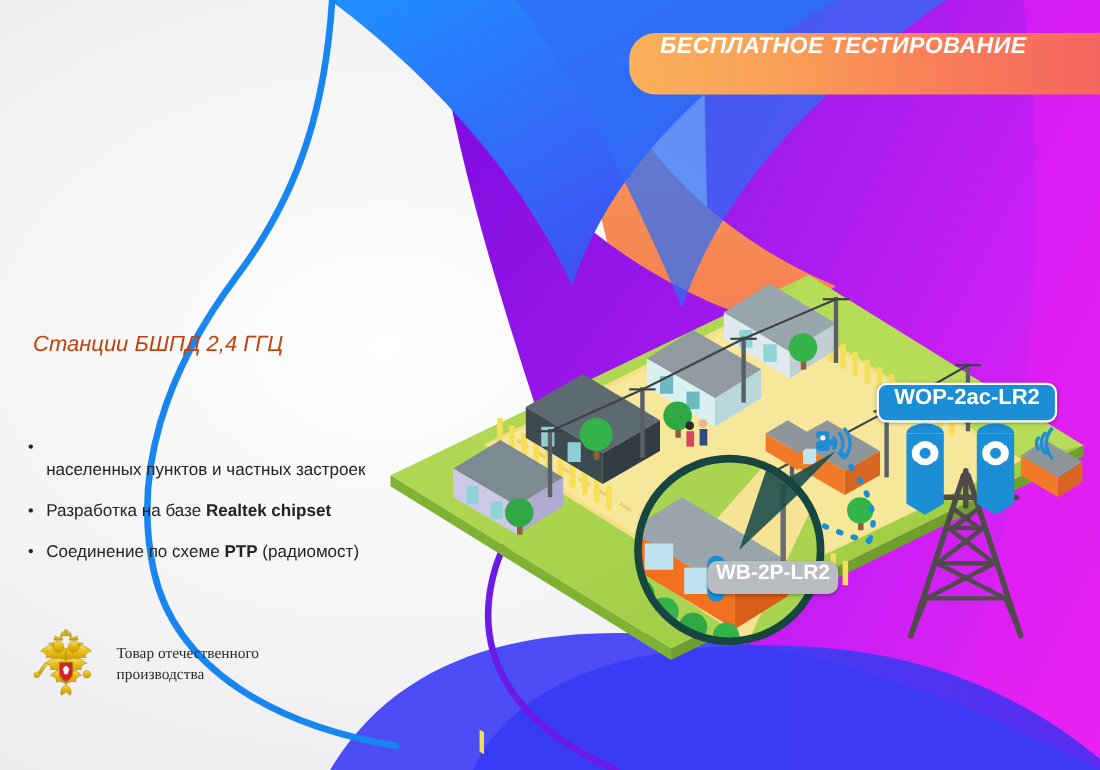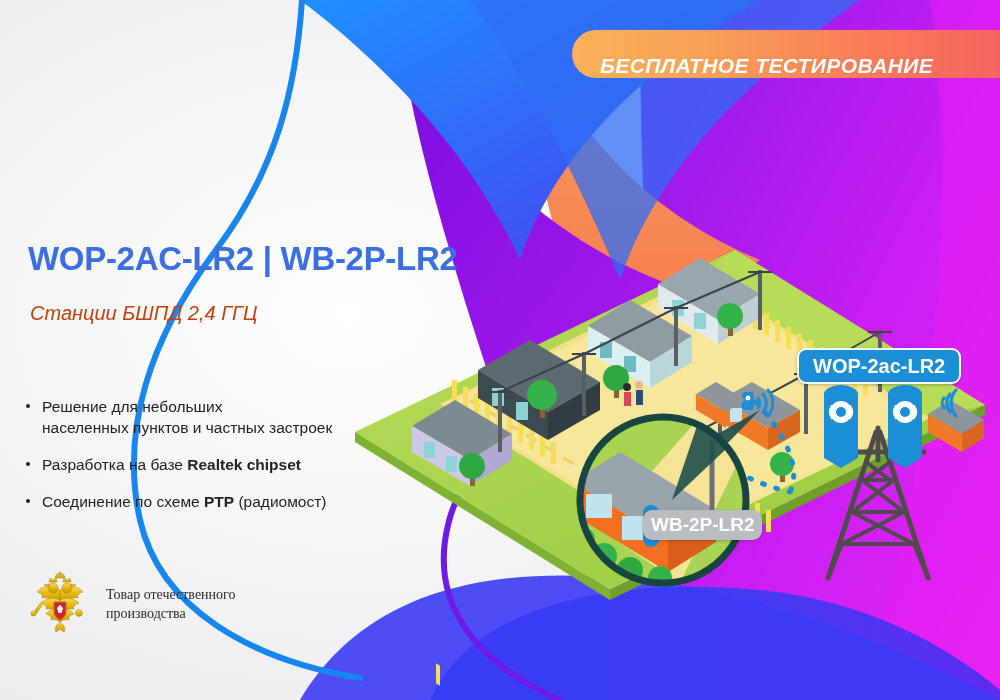--- a/index.html
+++ b/index.html
@@ -37,34 +37,34 @@
     margin-bottom:16px;
   }
   #bullets li:before{
     content:"";position:absolute;left:2px;top:8px;
     width:4px;height:4px;border-radius:50%;background:#232323;
   }
   #bullets li b{font-weight:bold;}
 
   
   #ribbon{
-    position:absolute;left:572px;top:30px;width:428px;height:48px;
+    position:absolute;left:572px;top:30px;width:428px;height:56px;
     border-radius:24px 0 0 24px;
     background:linear-gradient(90deg,#fbb05a 0%,#f9a257 30%,#f97f58 65%,#f5655f 100%);
-    display:flex;align-items:flex-end;
+    display:flex;align-items:flex-start;
   }
   #ribbon span{
     margin-left:28px;
     color:#ffffff;font-size:21px;font-weight:bold;font-style:italic;
     letter-spacing:0.4px;white-space:nowrap;
   }
 
   
   .badge{
-    position:absolute;display:flex;align-items:center;
+    position:absolute;display:flex;align-items:flex-start;
     border-radius:9px;white-space:nowrap;
   }
   #badge-wop{
     left:797px;top:348px;height:32px;padding:0 14px;
     background:#1b8ed6;border:2px solid #ffffff;
     box-shadow:0 1px 3px rgba(0,0,0,.25);
   }
   #badge-wop span{color:#ffffff;font-size:20px;font-weight:bold;}
   #badge-wb{
     left:643px;top:510px;height:30px;padding:0 8px;
@@ -412,26 +412,25 @@
     <g>
       <rect x="643" y="505" width="16" height="42" rx="8" fill="#1b8ed6"></rect>
       <circle cx="651" cy="515" r="3.4" fill="#ffffff"></circle>
     </g>
   </svg>
 
   <div id="ribbon">
     <span>БЕСПЛАТНОЕ ТЕСТИРОВАНИЕ</span>
   </div>
 
-  <div id="title">WOP-2AC-LR2 | WB-2P-LR2</div>
   <div id="subtitle">Станции БШПД 2,4 ГГЦ</div>
 
   <ul id="bullets">
     <li>
-      <span>Решение для небольших</span><br>
+      <br>
       <span>населенных пунктов и частных застроек</span>
     </li>
     <li>
       <span>Разработка на базе </span><b>Realtek chipset</b>
     </li>
     <li>
       <span>Соединение по схеме </span><b>PTP</b><span> (радиомост)</span>
     </li>
   </ul>
 

